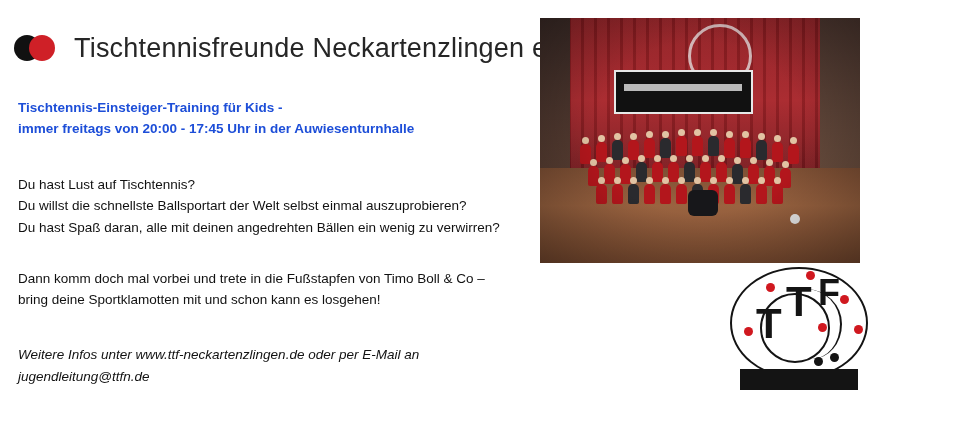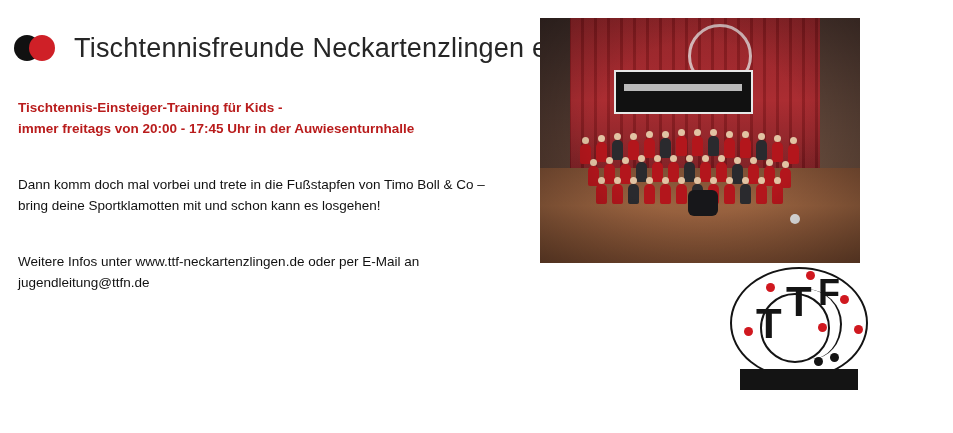--- a/index.html
+++ b/index.html
@@ -64,31 +64,32 @@
   .content {
     position: absolute;
     left: 18px;
     top: 98px;
     width: 520px;
   }
   .headline {
     font-size: 13.5px;
     font-weight: bold;
     line-height: 1.55;
-    color: #b91c1c;
+    color: #1d4ed8;
     margin: 0 0 34px 0;
   }
   .para {
     font-size: 13.5px;
     line-height: 1.58;
     color: #111111;
     margin: 0 0 30px 0;
   }
   .para.last {
     margin-bottom: 0;
+    font-style: italic;
   }
   .spacer-sm { height: 4px; }
 
   
   .photo {
     position: absolute;
     left: 540px;
     top: 18px;
     width: 320px;
     height: 245px;
@@ -295,20 +296,25 @@
   </div>
   <div class="club-name">Tischtennisfreunde Neckartenzlingen e.V.</div>
 </div>
 
 <div class="content">
   <p class="headline">
     <span>Tischtennis-Einsteiger-Training für Kids -</span><br>
     <span>immer freitags von 20:00 - 17:45 Uhr in der Auwiesenturnhalle</span>
   </p>
 
+  <p class="para">
+    <span>Du hast Lust auf Tischtennis?</span><br>
+    <span>Du willst die schnellste Ballsportart der Welt selbst einmal auszuprobieren?</span><br>
+    <span>Du hast Spaß daran, alle mit deinen angedrehten Bällen ein wenig zu verwirren?</span>
+  </p>
 
   <p class="para">
     <span>Dann komm doch mal vorbei und trete in die Fußstapfen von Timo Boll &amp; Co –</span><br>
     <span>bring deine Sportklamotten mit und schon kann es losgehen!</span>
   </p>
 
   <div class="spacer-sm"></div>
 
   <p class="para last">Weitere Infos unter www.ttf-neckartenzlingen.de oder per E-Mail an jugendleitung@ttfn.de</p>
 </div>

